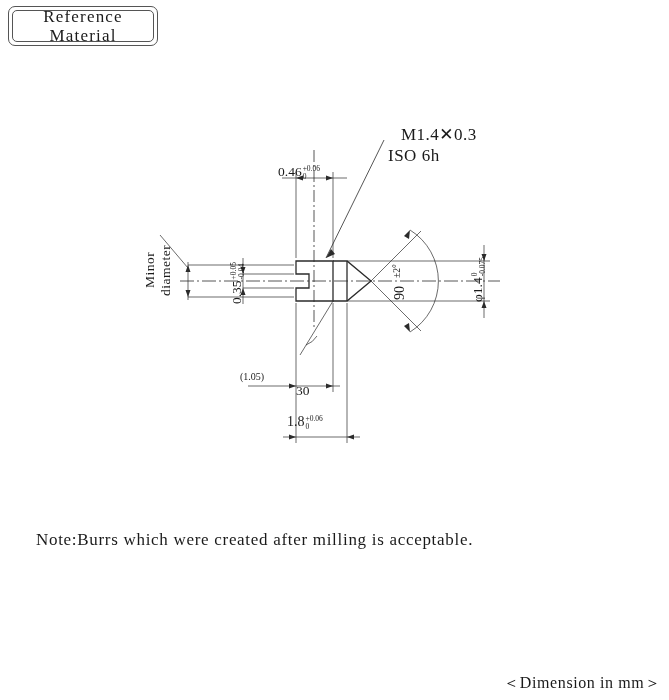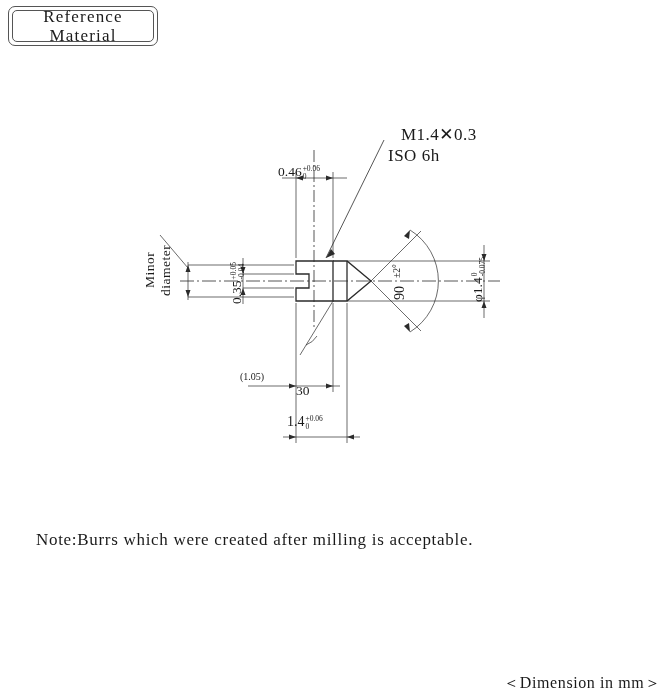--- a/index.html
+++ b/index.html
@@ -197,21 +197,21 @@
     <div class="txt rot90" style="left:158px; top:296px; font-size:13.5px; letter-spacing:0.5px;">diameter</div>
 
     <div class="txt rot90" style="left:392px; top:300px; font-size:14px;">90</div>
     <div class="txt rot90" style="left:392px; top:278px; font-size:9.5px;">±2°</div>
 
     <div class="txt" style="left:296px; top:341px; font-size:13.5px;margin-top:42px;">30</div>
 
     <div class="txt" style="left:240px; top:371px; font-size:10px;">(1.05)</div>
 
     <div class="txt" style="left:287px; top:414px; font-size:14px;">
-      <span>1.4</span><span class="tol"><span>+0.06</span><span>0</span></span>
+      <span>1.8</span><span class="tol"><span>+0.06</span><span>0</span></span>
     </div>
 
     <div class="txt rot90" style="left:470px; top:302px; font-size:13.5px;">
       <span>φ1.4</span><span class="tol"><span>0</span><span>-0.075</span></span>
     </div>
 
   </div>
 
   <div id="footer" class="abs">＜Dimension in mm＞</div>
 

